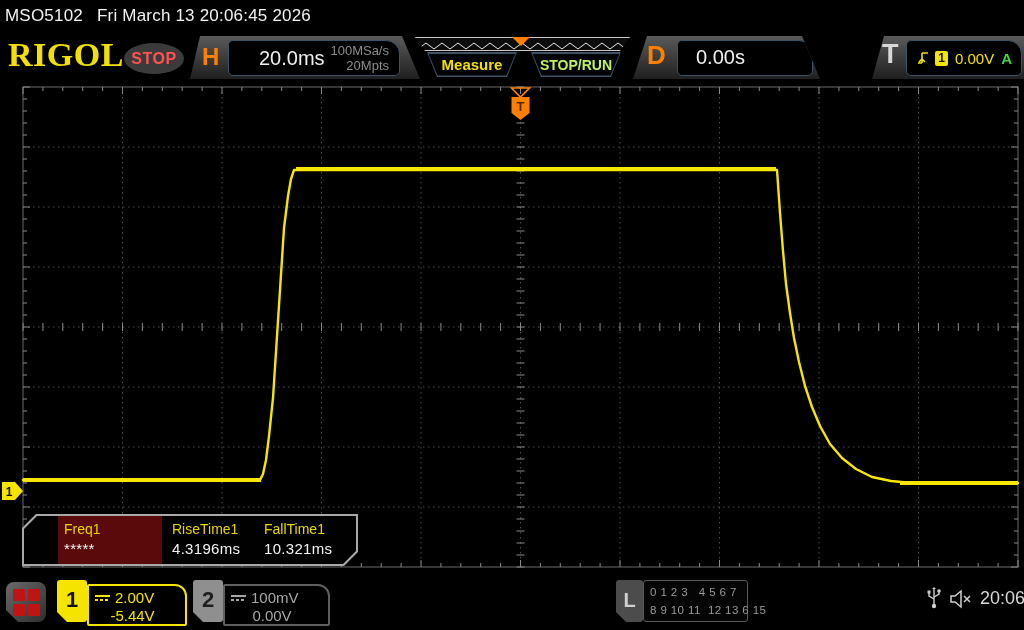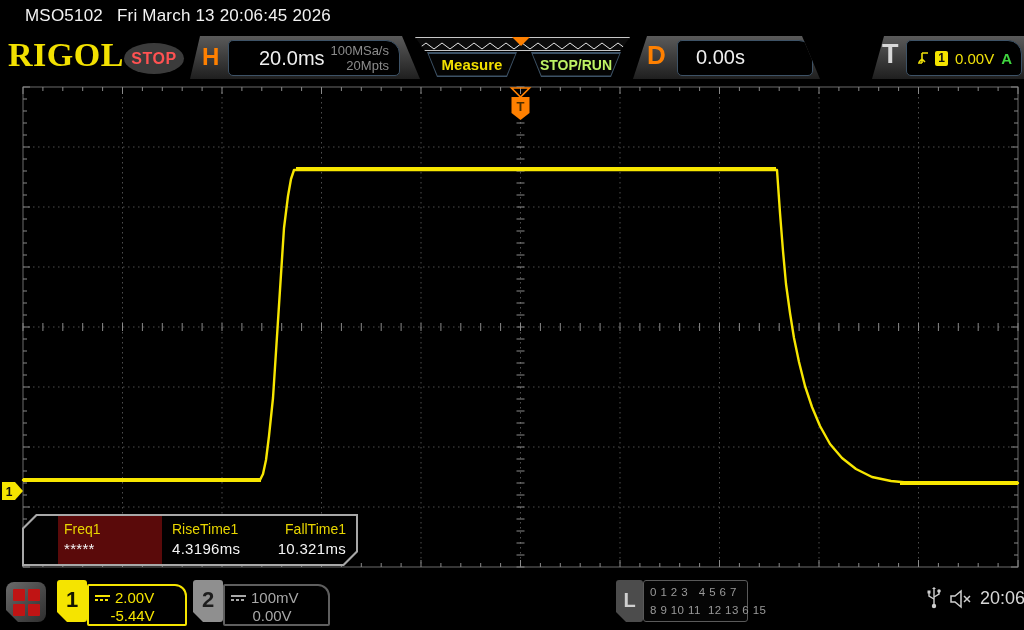--- a/index.html
+++ b/index.html
@@ -3,21 +3,21 @@
 <meta charset="utf-8">
 <style>
   * { margin:0; padding:0; box-sizing:border-box; }
   html,body { width:1024px; height:630px; background:#000; overflow:hidden;
               font-family:"Liberation Sans", sans-serif; }
   .abs { position:absolute; }
   #stage { position:relative; width:1024px; height:630px; background:#000; }
 
   
   #topbar { left:5px; top:6px; color:#f2f2f2; font-size:17px; letter-spacing:0.2px; }
-  #topbar .model { margin-right:14px;margin-left:20px; }
+  #topbar .model { margin-right:14px; }
 
   
   #brand { left:8px; top:36px; font-family:"Liberation Serif", serif; font-weight:700;
            font-size:34px; color:#f2e000; letter-spacing:0.5px; }
   #stop-badge { left:124px; top:43px; width:60px; height:31px; background:#3b3b3b;
                 border-radius:50%; color:#ff5252; font-weight:700; font-size:16px;
                 text-align:center; line-height:31px; letter-spacing:0.5px; }
 
   .hdr-group { background:linear-gradient(#5a5a5a,#1f1f1f); }
   #h-group { left:190px; top:36px; width:230px; height:43px;
@@ -63,21 +63,21 @@
   
   #meas-panel { left:22px; top:514px; width:336px; height:52px; background:#a8a8a8; z-index:6;
      clip-path:polygon(14px 0,100% 0,100% calc(100% - 14px),calc(100% - 14px) 100%,0 100%,0 14px); }
   #meas-panel .inner { position:absolute; left:2px; top:2px; right:2px; bottom:2px; background:#010101;
      clip-path:polygon(13px 0,100% 0,100% calc(100% - 13px),calc(100% - 13px) 100%,0 100%,0 13px); }
   .meas-cell { position:absolute; top:0; height:48px; padding:5px 0 0 6px; }
   .meas-cell .lbl { color:#e8d600; font-size:14px; }
   .meas-cell .val { color:#f5f5f5; font-size:15px; margin-top:3px; letter-spacing:0.3px; }
   #meas-freq { left:34px; width:104px; background:#5a0a0a; }
   #meas-rise { left:142px; width:92px; }
-  #meas-fall { left:226px; width:96px;text-align:right; }
+  #meas-fall { left:234px; width:96px; }
 
   
   #grid-btn { left:6px; top:582px; width:40px; height:40px; border-radius:8px;
               background:linear-gradient(135deg,#6a6a6a,#2e2e2e);
               clip-path:polygon(0 0,100% 0,100% 100%,12px 100%,0 calc(100% - 12px));
               display:grid; grid-template-columns:12px 12px; gap:3px; place-content:center; }
   #grid-btn .sq { width:12px; height:12px; background:#c01414; border-radius:1px; }
 
   .ch-group { top:580px; height:42px; }
   .ch-tab { position:absolute; left:0; top:0; width:30px; height:42px; text-align:center;

